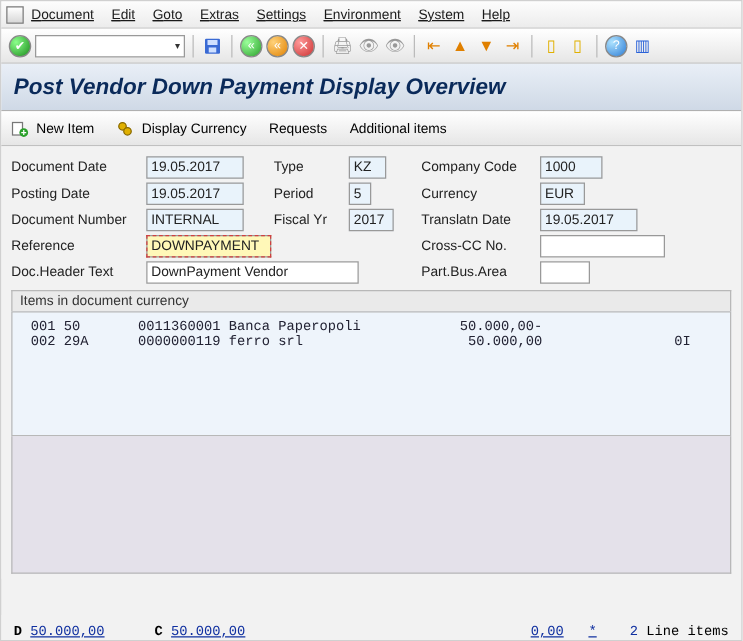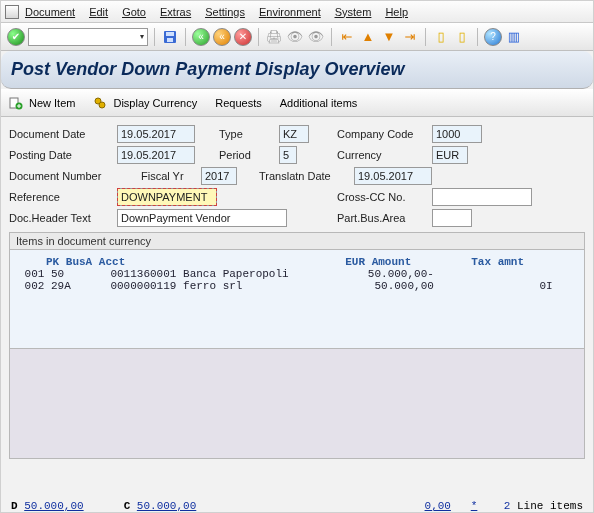--- a/index.html
+++ b/index.html
@@ -61,21 +61,20 @@
     border:1px solid transparent;font-size:13px;
   }
   .title-bar {
     background: linear-gradient(#e9eff7,#cfd9e6);
     padding: 8px 10px;
     font-size: 18px;
     font-weight: bold;
     font-style: italic;
     color: #0a2a5a;
     border-bottom:1px solid #b0b0b0;
-    border-radius:10px;
   }
   .action-bar {
     display:flex;
     align-items:center;
     height: 28px;
     background: linear-gradient(#fff,#e6e6e6);
     border-bottom:1px solid #c0c0c0;
     padding:0 8px;
     gap:18px;
   }
@@ -231,20 +230,21 @@
   <div class="row">
     <span class="lbl">Posting Date</span>
     <input class="inp ro w80" value="19.05.2017" style="">
     <span class="lbl2" style="margin-left:24px;width:60px">Period</span>
     <input class="inp ro" style="width: 18px;" value="5">
     <span class="lbl2" style="margin-left:40px;width:95px">Currency</span>
     <input class="inp ro" style="width: 36px;" value="EUR">
   </div>
   <div class="row">
     <span class="lbl">Document Number</span>
+    <input class="inp ro w80" value="INTERNAL" style="">
     <span class="lbl2" style="margin-left:24px;width:60px">Fiscal Yr</span>
     <input class="inp ro" style="width: 36px;" value="2017">
     <span class="lbl2" style="margin-left:22px;width:95px">Translatn Date</span>
     <input class="inp ro w80" value="19.05.2017" style="">
   </div>
   <div class="row">
     <span class="lbl">Reference</span>
     <input class="inp hi" style="width: 100px;" value="DOWNPAYMENT">
     <span style="width:120px"></span>
     <span class="lbl2" style="margin-left:0;width:95px">Cross-CC No.</span>
@@ -253,21 +253,20 @@
   <div class="row">
     <span class="lbl">Doc.Header Text</span>
     <input class="inp" style="width: 170px;" value="DownPayment Vendor">
     <span style="width:50px"></span>
     <span class="lbl2" style="margin-left:0;width:95px">Part.Bus.Area</span>
     <input class="inp" style="width: 40px;" value="">
   </div>
 
   <div class="group-hdr">Items in document currency</div>
   <div class="items-panel">
-    <div class="items-hdr"><span style="display:inline-block;width:28px"></span><span>PK</span><span>  </span><span>BusA</span><span> </span><span>Acct</span><span style="display:inline-block;width:220px"></span><span>EUR</span><span>   </span><span>Amount</span><span style="display:inline-block;width:60px"></span><span>Tax amnt</span></div>
     <div id="items-body">
         <div class="items-row"> 001 50       0011360001 Banca Paperopoli            50.000,00-                  </div>
         <div class="items-row"> 002 29A      0000000119 ferro srl                    50.000,00                0I</div>
       </div>
   </div>
   <div class="spacer-panel"></div>
 </div>
 
 <div class="footer">
   <span class="d"><span style="color:#000;font-weight:bold">D</span> <span style="text-decoration:underline">50.000,00</span></span>

